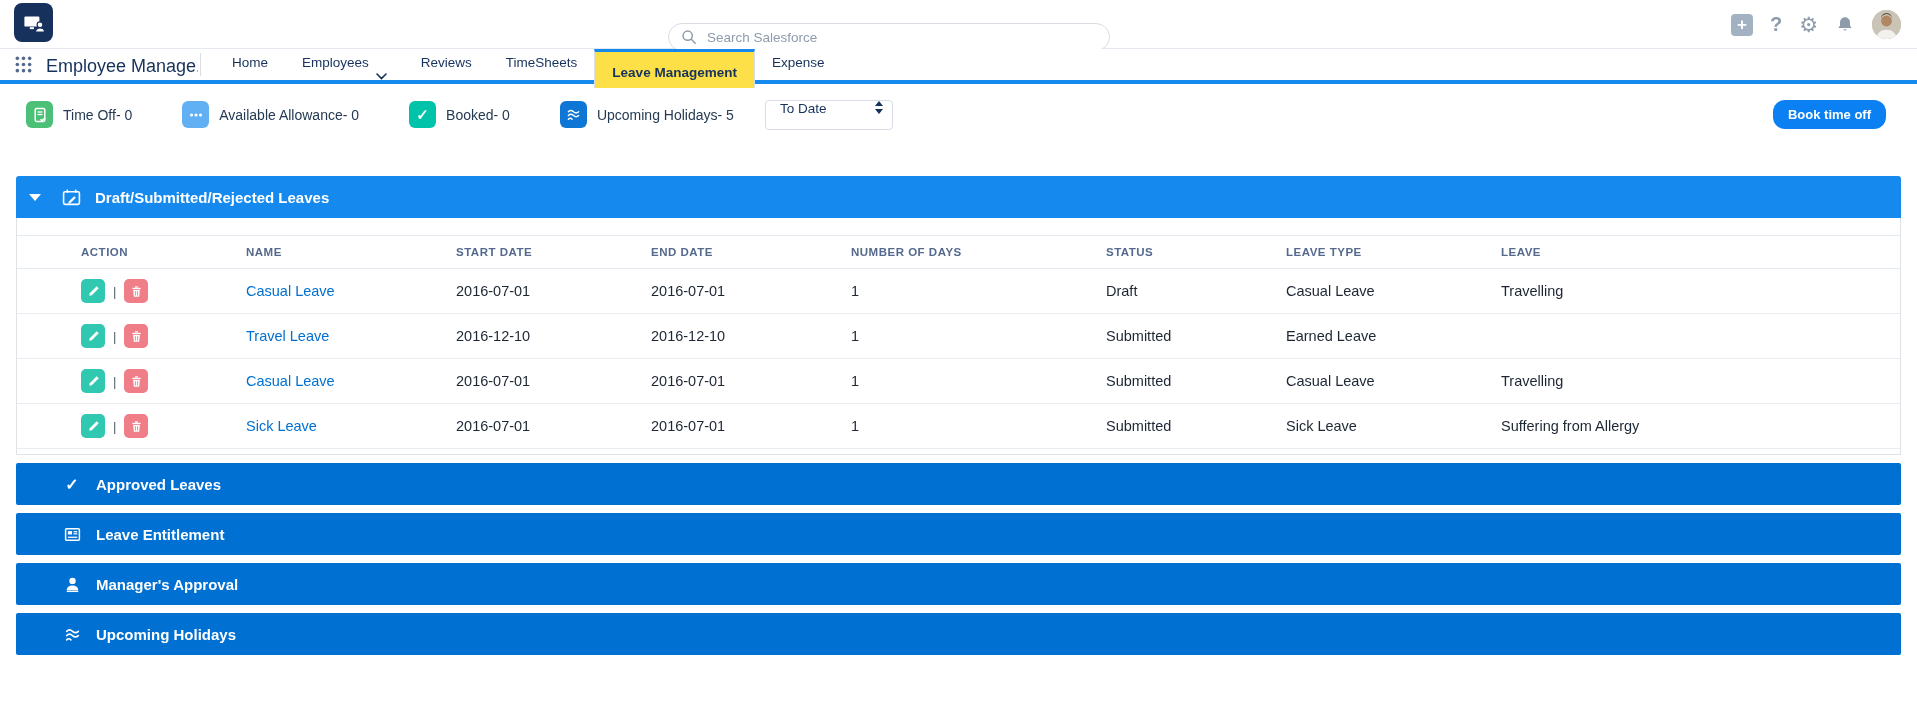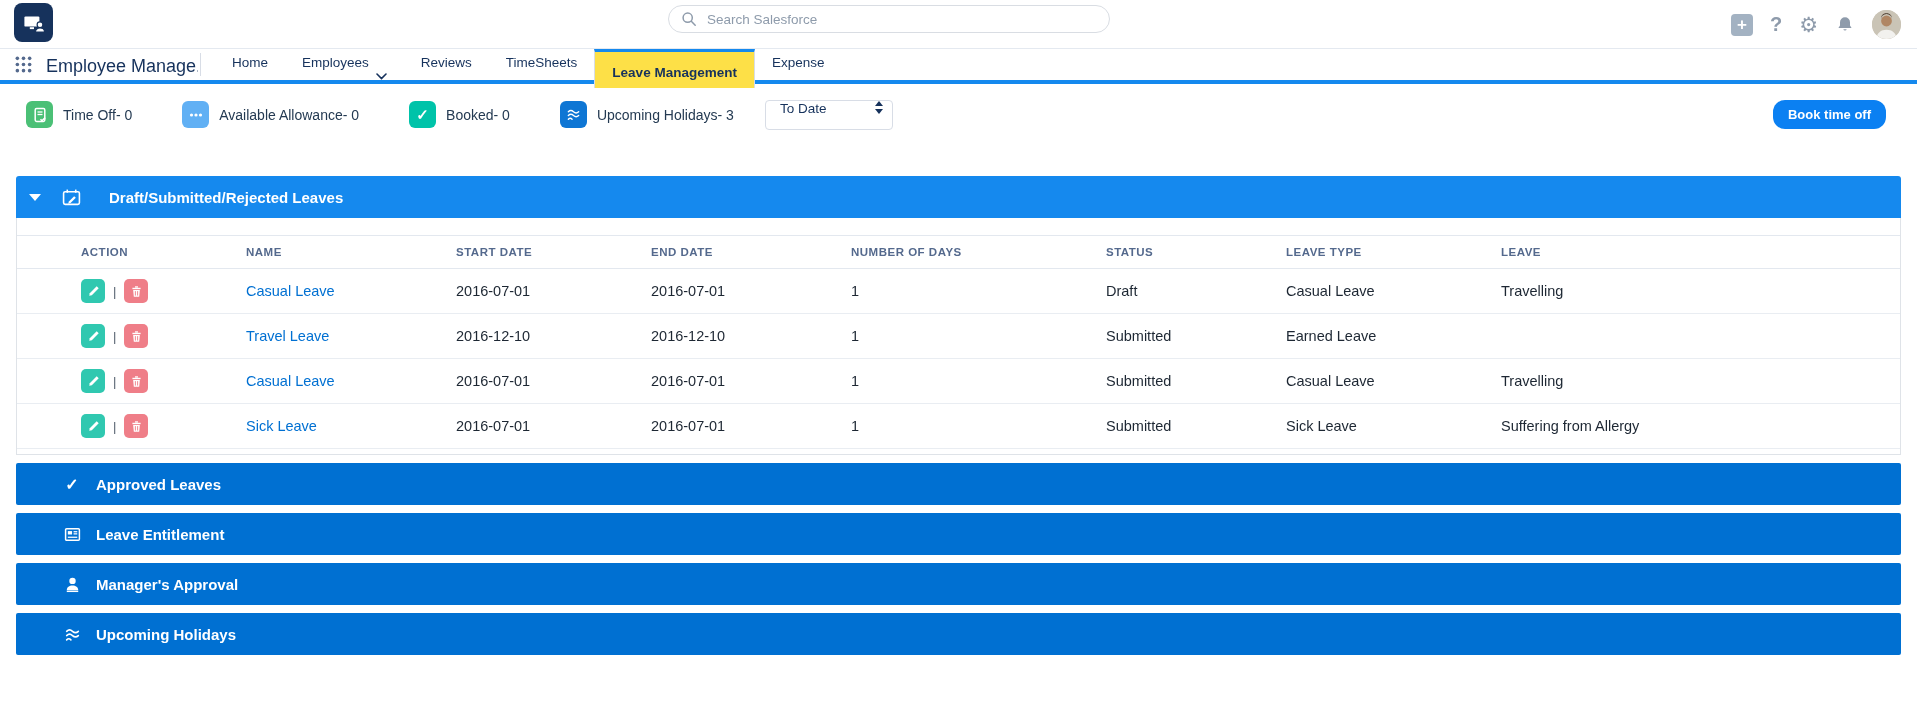--- a/index.html
+++ b/index.html
@@ -9,21 +9,21 @@
     background:#fff; font-family:"Liberation Sans", sans-serif; color:#16325c;
   }
 
   
   .global-header { height:49px; position:relative; background:#fff; border-bottom:1px solid #e4e9f0; }
   .app-logo {
     position:absolute; left:14px; top:3px; width:39px; height:39px;
     background:#16325c; border-radius:8px; display:flex; align-items:center; justify-content:center; z-index:5;
   }
   .search-box {
-    position:absolute; left:668px; top:5px; width:442px; height:28px;
+    position:absolute; left:668px; top:23px; width:442px; height:28px;
     border:1px solid #d9dde3; border-radius:15px; display:flex; align-items:center; padding:0 12px; background:#fff;
   }
   .search-box input {
     border:none; outline:none; flex:1; font-size:13.5px; color:#444; margin-left:10px;
     font-family:"Liberation Sans", sans-serif; background:transparent;
   }
   .search-box input::placeholder { color:#8e9bab; }
   .hdr-icons { position:absolute; right:16px; top:0; height:49px; display:flex; align-items:center; gap:17px; }
   .icon-btn { display:flex; align-items:center; justify-content:center; cursor:pointer; }
   .plus-box { width:22px; height:22px; background:#a3b2c2; border-radius:4px; color:#fff; font-size:17px; font-weight:bold; line-height:20px; text-align:center; }
@@ -64,21 +64,21 @@
     position:absolute; right:31px; top:16px; height:29px; padding:0 15px; background:#0b80f2; border:none; border-radius:12px;
     color:#fff; font-size:13px; font-weight:bold; cursor:pointer; font-family:"Liberation Sans", sans-serif;
   }
 
   
   .section-head {
     margin:0 16px; height:42px; background:#1589ee; border-radius:3px 3px 0 0;
     display:flex; align-items:center; color:#fff; cursor:pointer; padding-left:13px;
   }
   .sh-chevron { width:0; height:0; border-left:6px solid transparent; border-right:6px solid transparent; border-top:7px solid #fff; margin-right:21px; }
-  .sh-title { font-size:15px; font-weight:bold; margin-left:28px; }
+  .sh-title { font-size:15px; font-weight:bold; margin-left:14px; }
 
   
   .panel { margin:0 16px; background:#fff; border:1px solid #dfe3e8; border-top:none; padding:17px 0 5px 0; min-height:233px; }
   table.leaves { width:100%; border-collapse:collapse; table-layout:fixed; }
   table.leaves th {
     text-align:left; font-size:11.5px; letter-spacing:.5px; color:#54698d; font-weight:bold;
     padding:10px 0; border-top:1px solid #e3e8ef; border-bottom:1px solid #e3e8ef;
   }
   table.leaves td { padding:10px 0; font-size:14.5px; color:#1d2733; border-bottom:1px solid #e9edf2; height:41px; vertical-align:middle; }
   .pad { padding-left:64px !important; }
@@ -211,21 +211,21 @@
         <span class="stat-label">Booked- 0</span>
       </div>
       <div class="stat">
         <span class="stat-icon icon-upcoming">
           <svg width="15" height="15" viewBox="0 0 16 16">
             <path d="M2.5 5 q2.7-2.6 5.5 0 t5.5 0" fill="none" stroke="#fff" stroke-width="1.5" stroke-linecap="round"></path>
             <path d="M2.5 9 q2.7-2.6 5.5 0 t5.5 0" fill="none" stroke="#fff" stroke-width="1.5" stroke-linecap="round"></path>
             <path d="M2.5 13 q2-2 4 0" fill="none" stroke="#fff" stroke-width="1.5" stroke-linecap="round"></path>
           </svg>
         </span>
-        <span class="stat-label">Upcoming Holidays- 3</span>
+        <span class="stat-label">Upcoming Holidays- 5</span>
       </div>
     </div>
 
     <div class="date-select">
       <span>To Date</span>
       <span class="stepper">
         <span class="tri-up"></span>
           <span class="tri-down"></span>
       </span>
     </div>

